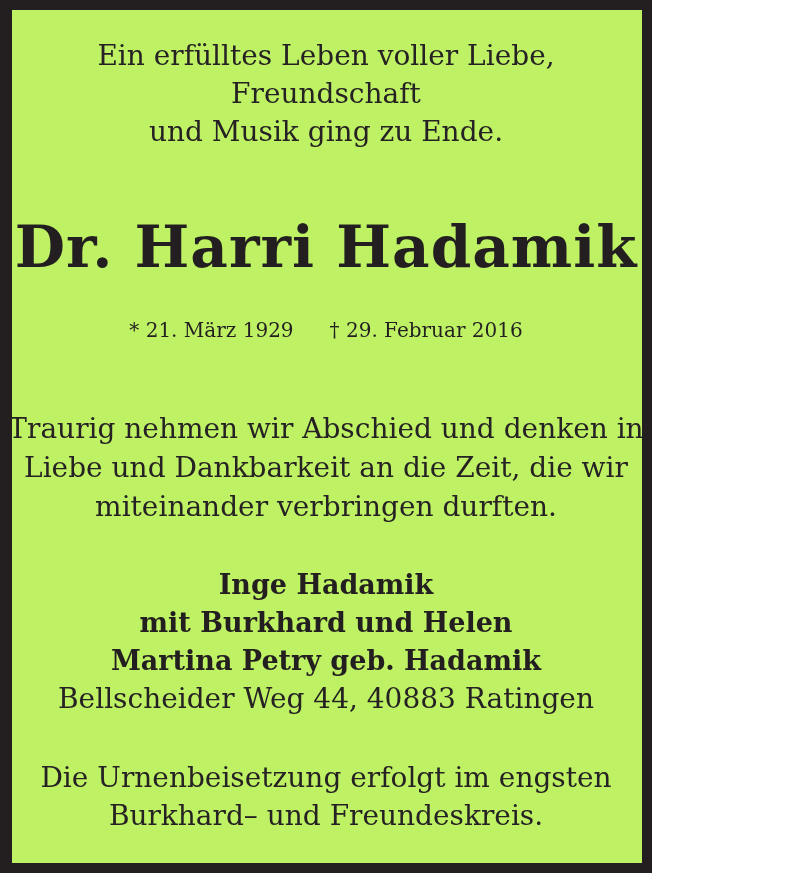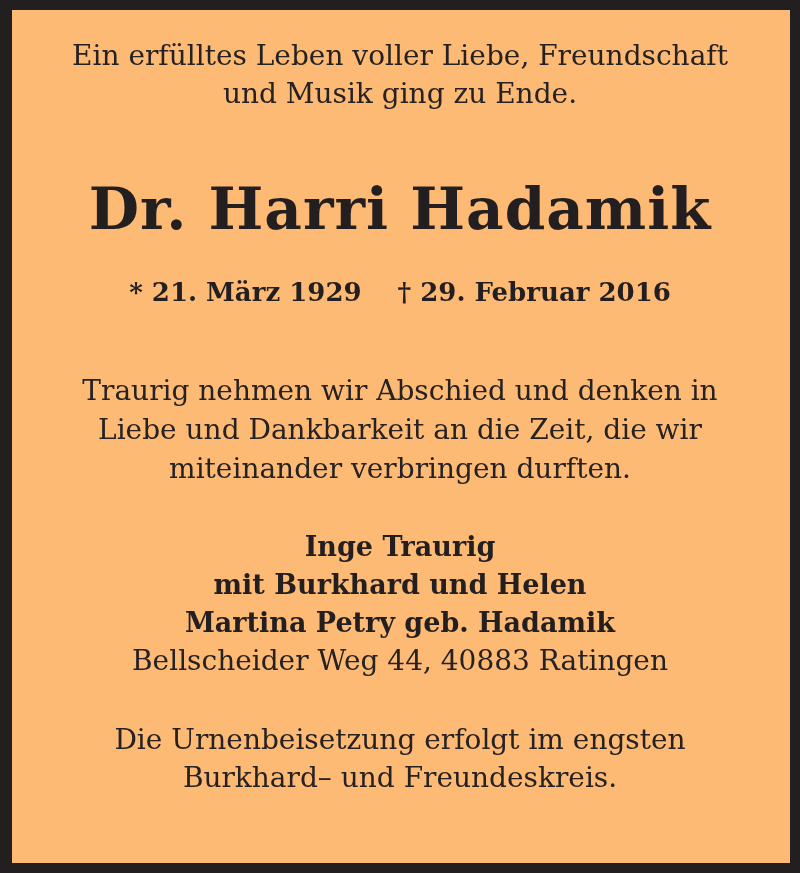--- a/index.html
+++ b/index.html
@@ -4,23 +4,23 @@
 <style>
   * { margin: 0; padding: 0; box-sizing: border-box; }
   html, body { background: #ffffff; }
   body {
     width: 800px;
     height: 873px;
     font-family: "DejaVu Serif", "Liberation Serif", serif;
   }
   .page {
     position: relative;
-    width: 800px;
+    width: 652px;
     height: 873px;
-    background: #fdba74;
+    background: #bef264;
     overflow: hidden;
   }
   .frame {
     position: absolute;
     inset: 0;
     border-style: solid;
     border-color: #231f20;
     border-width: 10px 10px 10px 12px;
     pointer-events: none;
   }
@@ -40,23 +40,23 @@
     line-height: 58px;
     font-weight: bold;
     letter-spacing: 1px;
     color: #231f20;
   }
   .dates {
     margin-top: 37px;
     display: flex;
     justify-content: center;
     gap: 36px;
-    font-size: 26px;
+    font-size: 20px;
     line-height: 34px;
-    font-weight: bold;
+    font-weight: normal;
     color: #231f20;
   }
   .tribute {
     margin-top: 62px;
     font-size: 28px;
     line-height: 39px;
   }
   .mourners {
     margin-top: 40px;
     font-size: 27px;
@@ -93,21 +93,21 @@
       <span>† 29. Februar 2016</span>
     </div>
 
     <div class="tribute">
       <div>Traurig nehmen wir Abschied und denken in</div>
       <div>Liebe und Dankbarkeit an die Zeit, die wir</div>
       <div>miteinander verbringen durften.</div>
     </div>
 
     <div class="mourners">
-      <div>Inge Traurig</div>
+      <div>Inge Hadamik</div>
       <div>mit Burkhard und Helen</div>
       <div>Martina Petry geb. Hadamik</div>
     </div>
 
     <div class="address">Bellscheider Weg 44, 40883 Ratingen</div>
 
     <div class="closing">
       <div>Die Urnenbeisetzung erfolgt im engsten</div>
       <div>Burkhard– und Freundeskreis.</div>
     </div>

